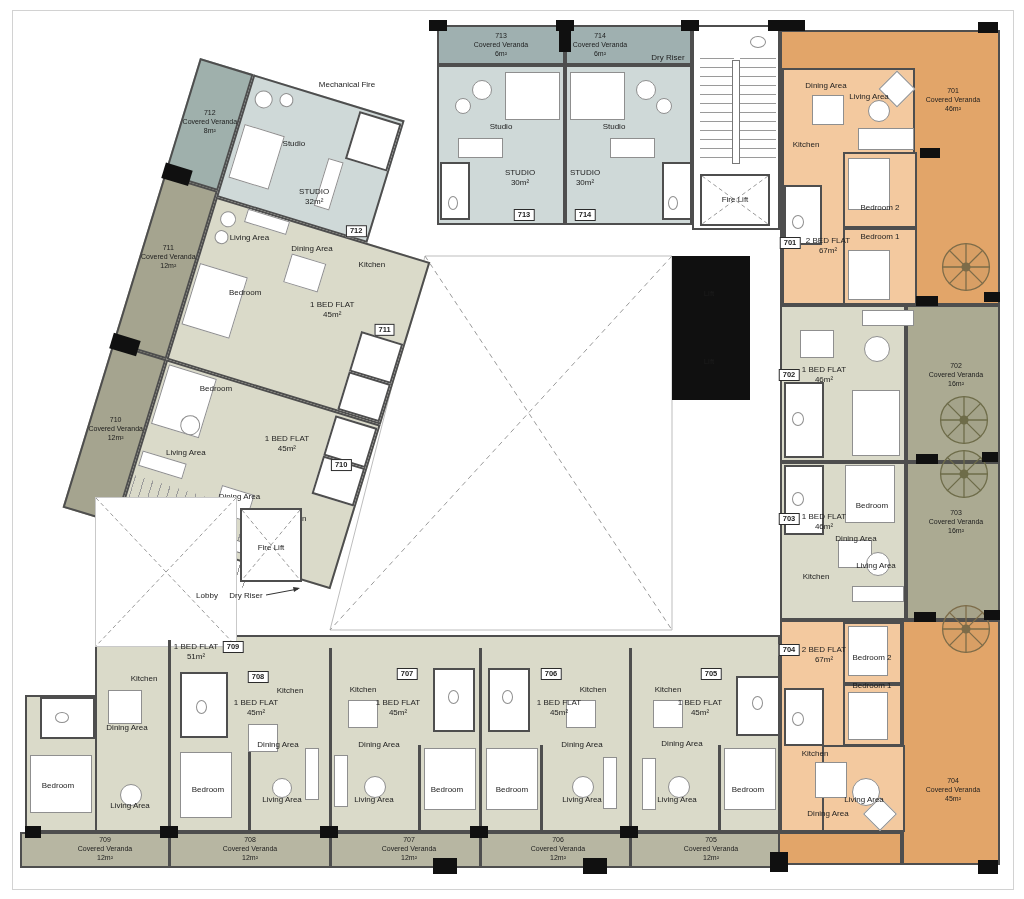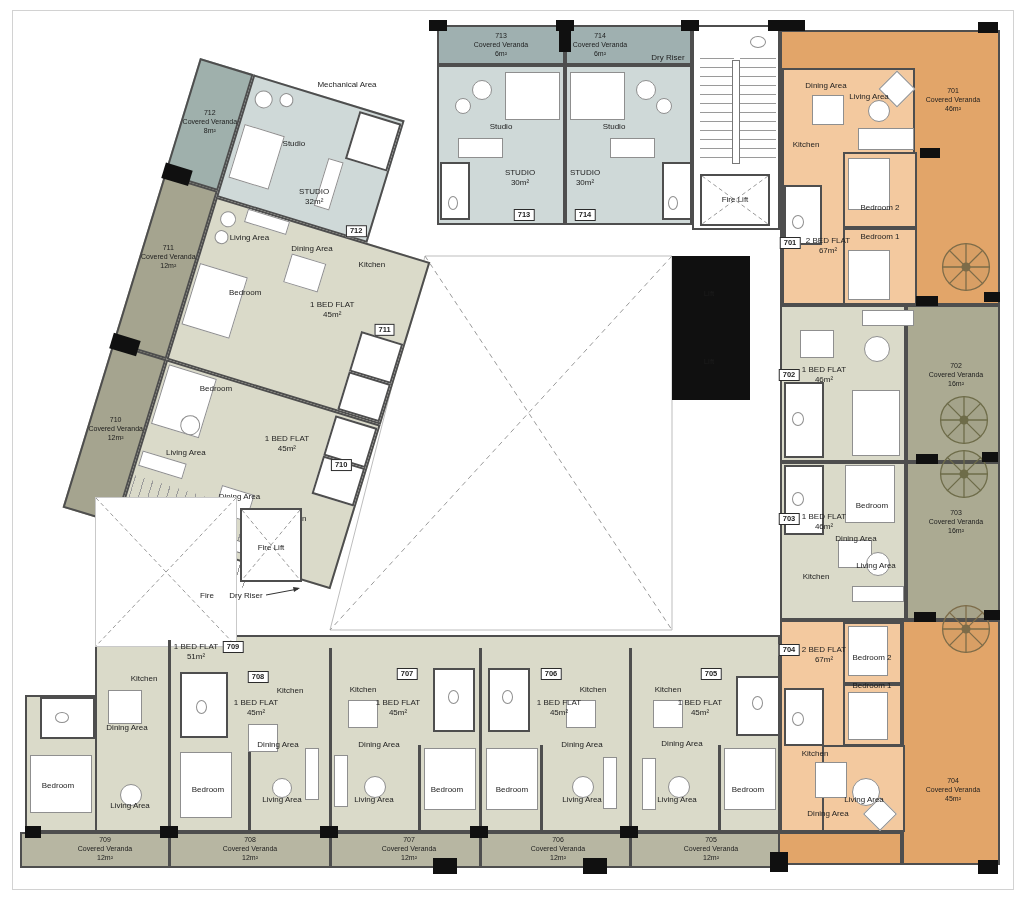--- a/index.html
+++ b/index.html
@@ -113,21 +113,21 @@
     <div class="lbl cr" style="left:196px;top:344px;">
       <span class="vline">1 BED FLAT</span>
       <span class="vline">45m²</span>
     </div>
     <div class="tag cr" style="left:254px;top:348px;">710</div>
 
     <div class="stairsH" style="left:60px;top:418px;width:140px;height:76px;"></div>
     <div class="furn" style="left:60px;top:450px;width:140px;height:12px;border-color:#777;"></div>
   </div>
 
-  <div class="lbl" style="left:347px;top:85px;">Mechanical Area</div>
+  <div class="lbl" style="left:347px;top:85px;">Mechanical Fire</div>
 
   <div class="room" style="left:437px;top:25px;width:128px;height:40px;background:#9fb0b0;"></div>
   <div class="room" style="left:565px;top:25px;width:127px;height:40px;background:#9fb0b0;"></div>
   <div class="room" style="left:437px;top:65px;width:128px;height:160px;background:#cfd9d8;"></div>
   <div class="room" style="left:565px;top:65px;width:127px;height:160px;background:#cfd9d8;"></div>
   <div class="lbl sm" style="left:501px;top:45px;">
     <span class="vline">713</span>
     <span class="vline">Covered Veranda</span>
     <span class="vline">6m²</span>
   </div>
@@ -353,21 +353,21 @@
         <line x1="100" y1="0" x2="0" y2="100" stroke="#9a9a9a" stroke-dasharray="4 3" vector-effect="non-scaling-stroke"></line>
       </svg>
   </div>
   <div class="xbox" style="left:240px;top:508px;width:62px;height:74px;border:2px solid #4e4e4e;">
     <svg viewBox="0 0 100 100" preserveAspectRatio="none">
         <line x1="0" y1="0" x2="100" y2="100" stroke="#9a9a9a" stroke-dasharray="4 3" vector-effect="non-scaling-stroke"></line>
         <line x1="100" y1="0" x2="0" y2="100" stroke="#9a9a9a" stroke-dasharray="4 3" vector-effect="non-scaling-stroke"></line>
       </svg>
   </div>
   <div class="lbl" style="left:271px;top:548px;">Fire Lift</div>
-  <div class="lbl" style="left:207px;top:596px;">Fire</div>
+  <div class="lbl" style="left:207px;top:596px;">Lobby</div>
   <div class="lbl" style="left:246px;top:596px;">Dry Riser</div>
 
   <div class="room" style="left:95px;top:635px;width:685px;height:197px;background:#dadac9;"></div>
   <div class="room" style="left:25px;top:695px;width:72px;height:137px;background:#dadac9;"></div>
   <div class="room" style="left:20px;top:832px;width:760px;height:36px;background:#b7b6a2;"></div>
   <div class="wall" style="left:168px;top:832px;width:3px;height:36px;"></div>
   <div class="wall" style="left:329px;top:832px;width:3px;height:36px;"></div>
   <div class="wall" style="left:479px;top:832px;width:3px;height:36px;"></div>
   <div class="wall" style="left:629px;top:832px;width:3px;height:36px;"></div>
   <div class="wall" style="left:168px;top:640px;width:3px;height:192px;"></div>

